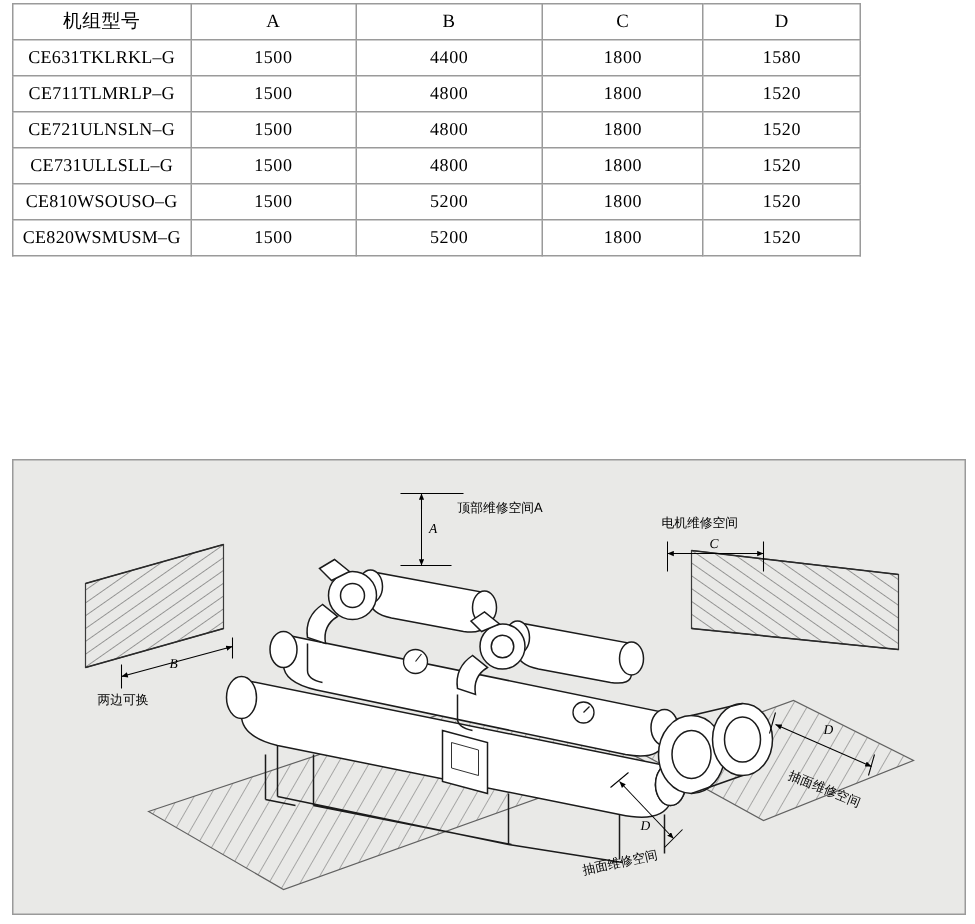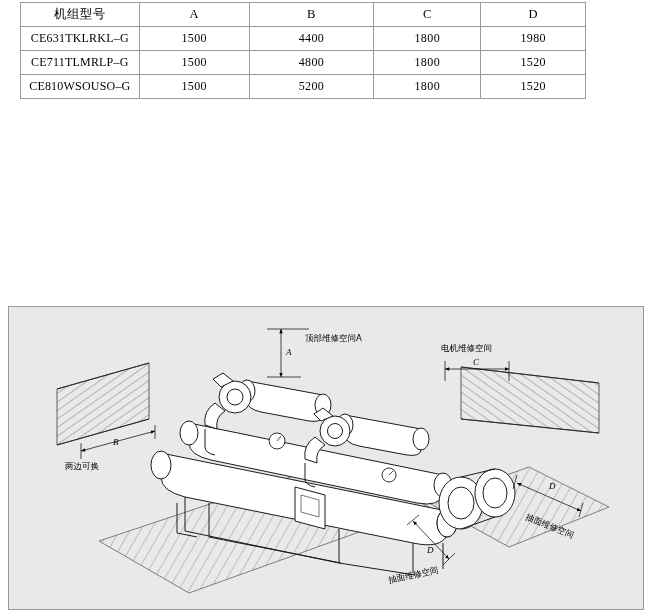--- a/index.html
+++ b/index.html
@@ -12,21 +12,21 @@
     height: 616px;
     font-family: "Liberation Serif", serif;
     color: #000;
     position: relative;
     overflow: hidden;
   }
 
   
   .table-wrap {
     position: absolute;
-    left: 20px;
+    left: 8px;
     top: 2px;
     width: 566px;
   }
   table.spec {
     border-collapse: collapse;
     width: 100%;
     font-size: 12px;
   }
   table.spec td, table.spec th {
     border: 1px solid #9a9a9a;
@@ -89,31 +89,52 @@
         <th class="col-c">C</th>
         <th class="col-d">D</th>
       </tr>
     </thead>
     <tbody id="table-body">
         <tr>
           <td class="col-model">CE631TKLRKL–G</td>
           <td class="col-a">1500</td>
           <td class="col-b">4400</td>
           <td class="col-c">1800</td>
-          <td class="col-d">1980</td>
+          <td class="col-d">1580</td>
         </tr>
         <tr>
           <td class="col-model">CE711TLMRLP–G</td>
           <td class="col-a">1500</td>
           <td class="col-b">4800</td>
           <td class="col-c">1800</td>
           <td class="col-d">1520</td>
         </tr>
         <tr>
+          <td class="col-model">CE721ULNSLN–G</td>
+          <td class="col-a">1500</td>
+          <td class="col-b">4800</td>
+          <td class="col-c">1800</td>
+          <td class="col-d">1520</td>
+        </tr>
+        <tr>
+          <td class="col-model">CE731ULLSLL–G</td>
+          <td class="col-a">1500</td>
+          <td class="col-b">4800</td>
+          <td class="col-c">1800</td>
+          <td class="col-d">1520</td>
+        </tr>
+        <tr>
           <td class="col-model">CE810WSOUSO–G</td>
+          <td class="col-a">1500</td>
+          <td class="col-b">5200</td>
+          <td class="col-c">1800</td>
+          <td class="col-d">1520</td>
+        </tr>
+        <tr>
+          <td class="col-model">CE820WSMUSM–G</td>
           <td class="col-a">1500</td>
           <td class="col-b">5200</td>
           <td class="col-c">1800</td>
           <td class="col-d">1520</td>
         </tr>
       </tbody>
   </table>
 </div>
 
 <div class="figure">

